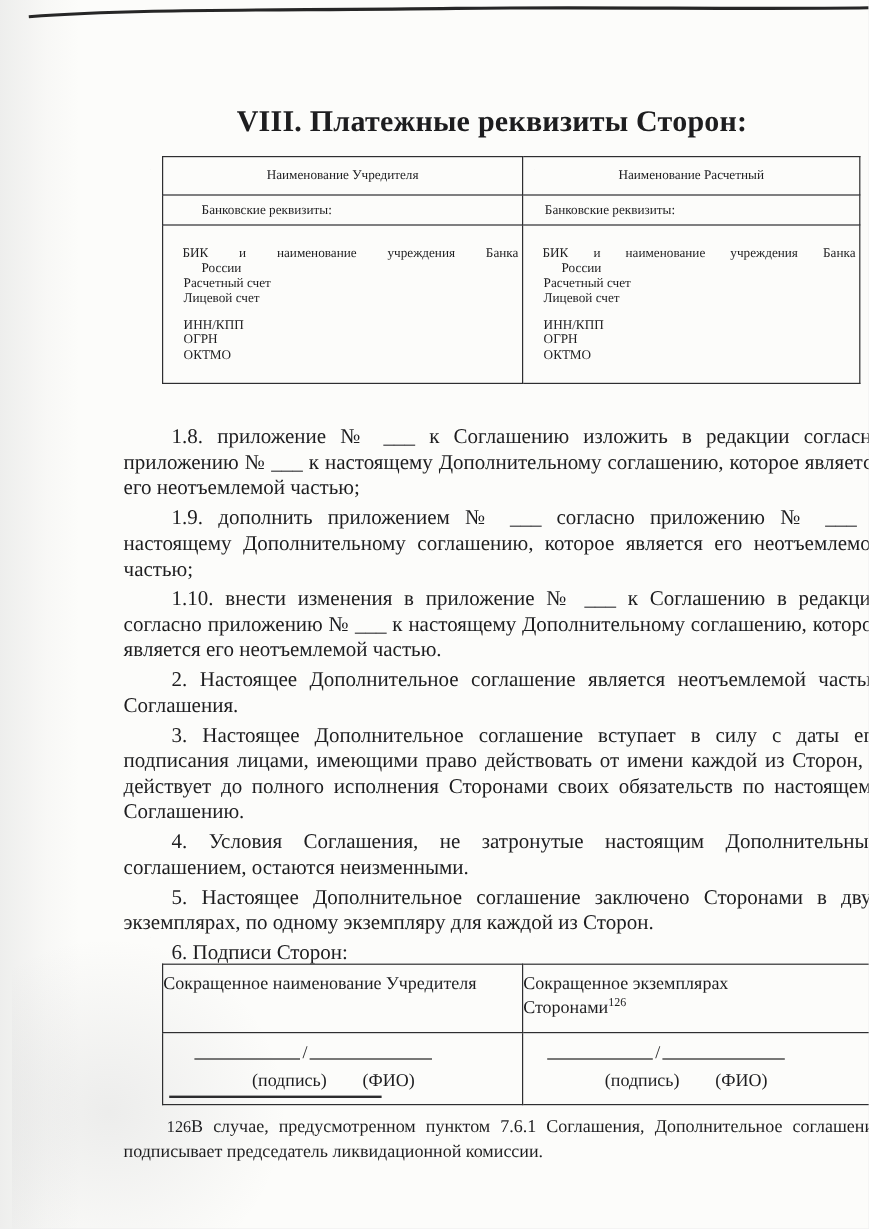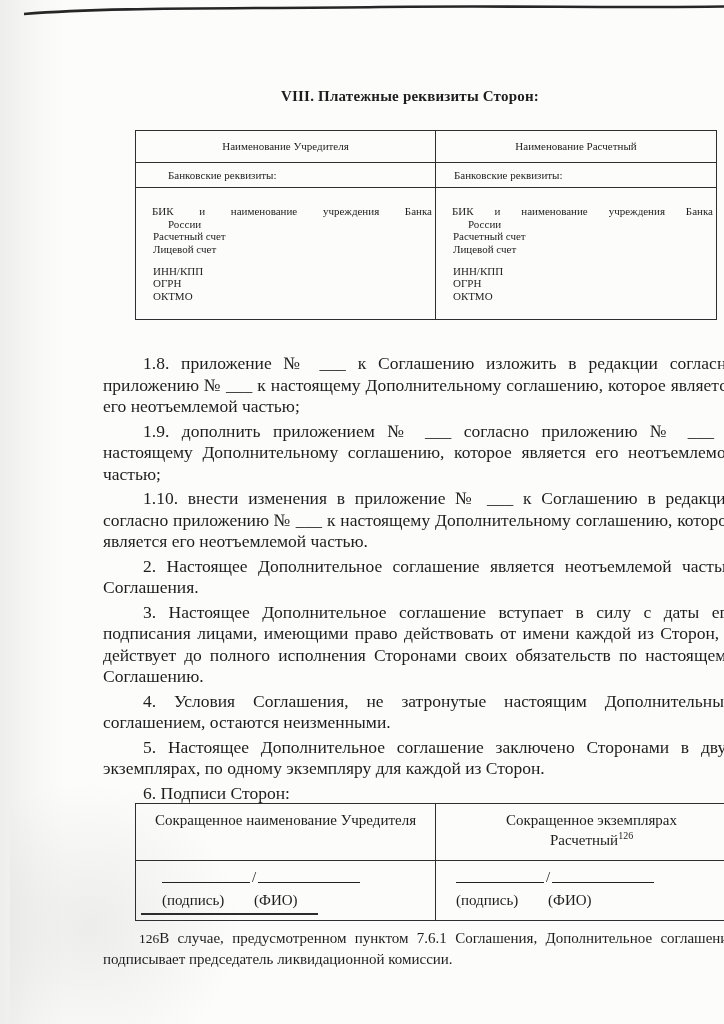--- a/index.html
+++ b/index.html
@@ -15,21 +15,21 @@
     position:absolute; top:0; left:0; width:70px; height:1024px;
     background:linear-gradient(90deg, rgba(110,112,118,0.10), rgba(110,112,118,0.03) 55%, rgba(110,112,118,0) 95%);
   }
   .blotch-bottom {
     position:absolute; left:10px; top:780px; width:230px; height:244px;
     background:radial-gradient(ellipse at 35% 60%, rgba(100,102,110,0.10), rgba(100,102,110,0) 70%);
   }
   
   .title {
     position:absolute; left:120px; top:88px; width:580px; margin:0;
-    text-align:center; font-size:15px; font-weight:bold; letter-spacing:0.2px;
+    text-align:center; font-size:25px; font-weight:bold; letter-spacing:0.2px;
   }
   
   table.doc-table { border-collapse:collapse; table-layout:fixed; }
   .req-table {
     position:absolute; left:135px; top:130px; width:581px;
     font-size:11px; line-height:1.15;
   }
   .req-table td { border:1.5px solid #2e2e30; vertical-align:middle; padding:0; }
   .req-table col.c1 { width:300px; }
   .req-table col.c2 { width:281px; }
@@ -50,30 +50,30 @@
   }
   .clauses p { margin:0 0 3px 0; text-indent:40px; }
   
   .sig-table {
     position:absolute; left:135px; top:803px; width:612px;
     font-size:15px; line-height:1.25;
   }
   .sig-table td { border:1.5px solid #2e2e30; padding:0; vertical-align:top; }
   .sig-table col.c1 { width:300px; }
   .sig-table col.c2 { width:312px; }
-  .sig-head td { height:49px; text-align:center; padding-top:7px; }
+  .sig-head td { height:49px; padding-top:7px; }
   .sig-head sup { font-size:10px; }
   .sig-body td { height:51px; padding-top:8px; }
   .sig-body td.cell-l { padding-left:26px; }
   .sig-body td.cell-r { padding-left:20px; }
   .sig-row { white-space:nowrap; }
   .blank { display:inline-block; height:13px; border-bottom:1.4px solid #222; }
   .b1 { width:88px; } .b2 { width:102px; }
   .slash { display:inline-block; margin:0 2px; position:relative; top:-1px; }
-  .sig-labels { margin-top:3px; }
+  .sig-labels { margin-top:3px;margin-left:48px; }
   .sig-labels .lbl2 { margin-left:26px; }
   
   .footnote-rule {
     position:absolute; left:141px; top:913px; width:177px; height:2px;
     background:#2c2c2e;
   }
   .footnote {
     position:absolute; left:103px; top:928px; width:632px;
     font-size:15px; line-height:21px; text-align:justify; text-indent:36px;
   }
@@ -155,21 +155,21 @@
   <table class="doc-table sig-table">
     <colgroup>
         <col class="c1">
         <col class="c2">
       </colgroup>
     <tbody>
         <tr class="sig-head">
       <td>Сокращенное наименование Учредителя</td>
       <td>
         <span>Сокращенное экземплярах</span><br>
-        <span>Расчетный</span><sup>126</sup>
+        <span>Сторонами</span><sup>126</sup>
       </td>
     </tr>
     <tr class="sig-body">
       <td class="cell-l">
         <div class="sig-row">
           <span class="blank b1"></span><span class="slash">/</span><span class="blank b2"></span>
         </div>
         <div class="sig-labels">
           <span class="lbl1">(подпись)</span>
           <span class="lbl2">(ФИО)</span>

